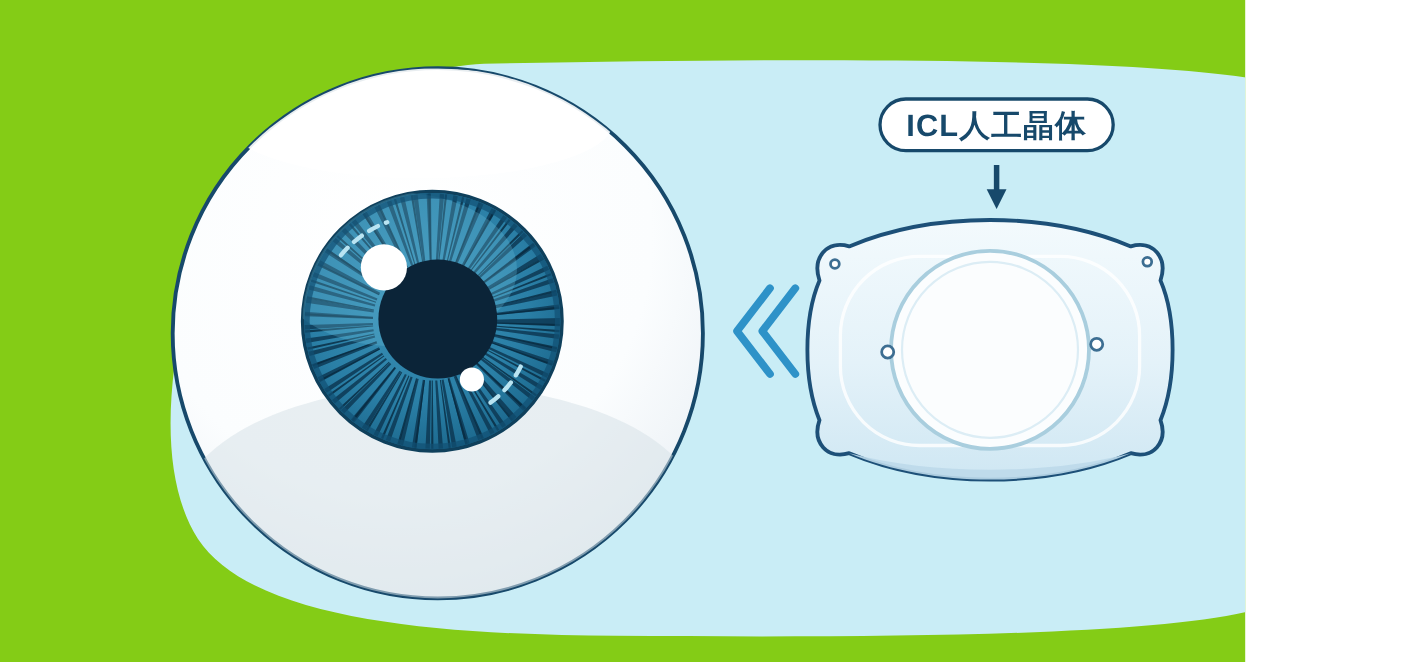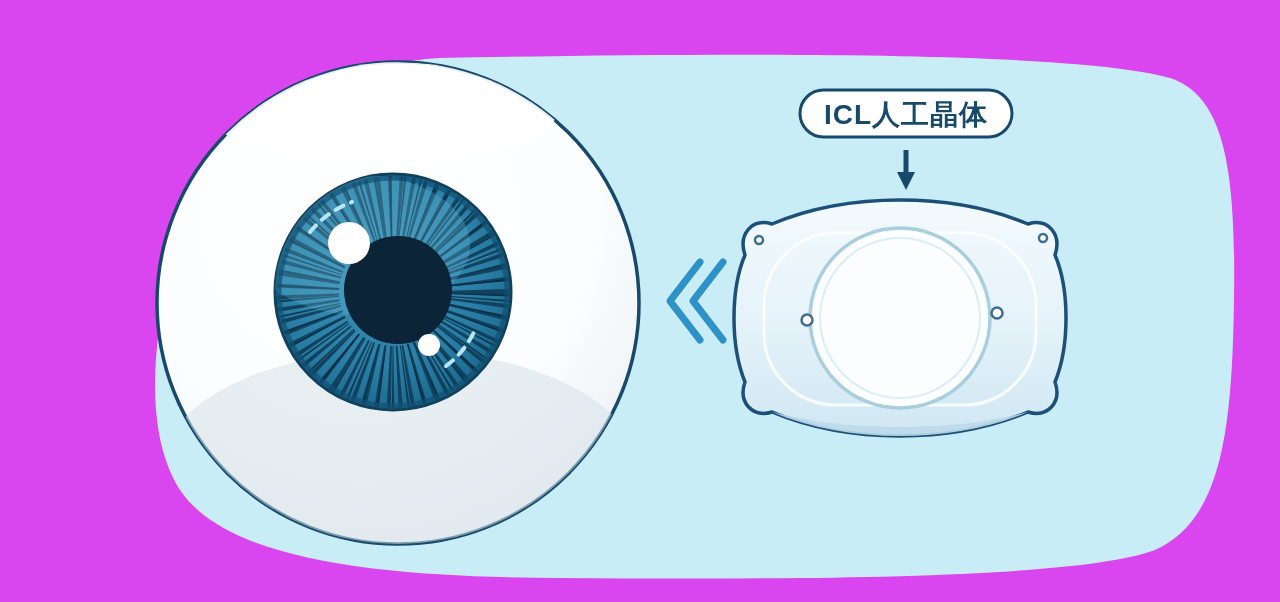--- a/index.html
+++ b/index.html
@@ -3,23 +3,23 @@
 <meta charset="utf-8">
 <style>
   html, body {
     margin: 0;
     padding: 0;
     background: #ffffff;
     font-family: "Liberation Sans", sans-serif;
   }
   .stage {
     position: relative;
-    width: 1280px;
+    width: 1132px;
     height: 602px;
-    background: #d946ef;
+    background: #84cc16;
     overflow: hidden;
   }
   svg { display: block; }
   .lens-label-text {
     font-family: "Liberation Sans", sans-serif;
     font-weight: bold;
     font-size: 28px;
     letter-spacing: 1px;
     fill: #17496b;
   }

